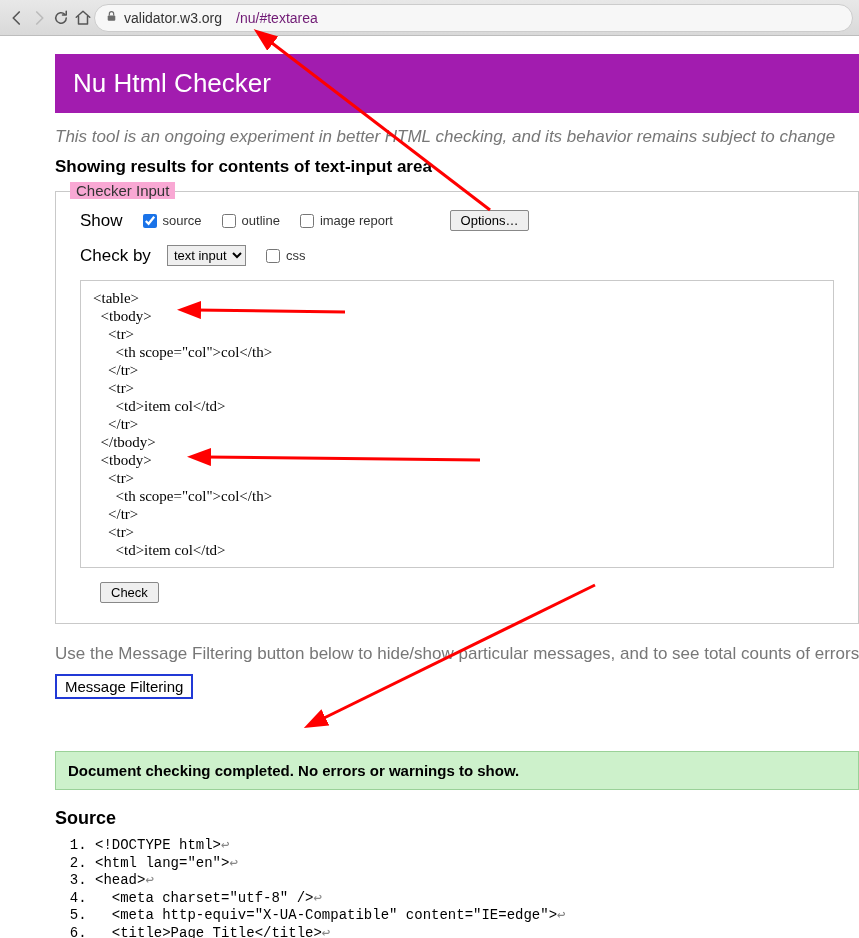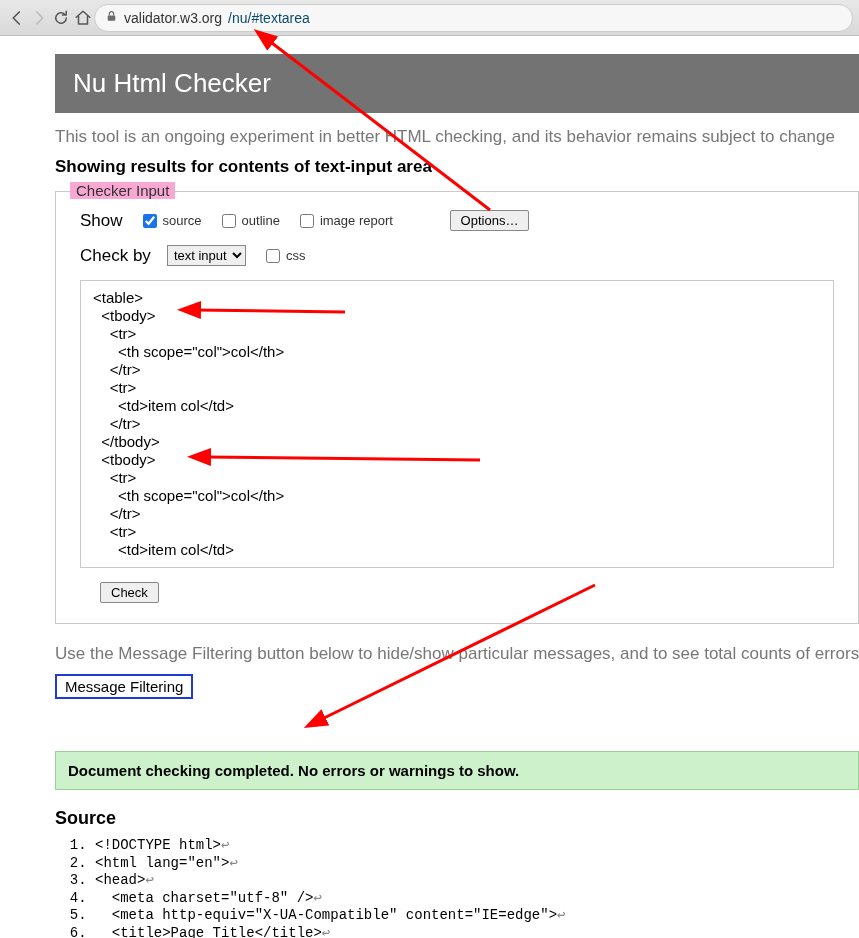--- a/index.html
+++ b/index.html
@@ -15,29 +15,29 @@
   }
   .nav-btn { width:22px; height:22px; display:flex; align-items:center; justify-content:center; color:#555; border-radius:4px; }
   .nav-btn.disabled { color:#aaa; }
   .addr-bar {
     flex:1; height:28px; background:#f7f7f7; border:1px solid #ccc; border-radius:14px;
     display:flex; align-items:center; padding:0 10px; font-size:14px; color:#555; gap:6px;
     min-width:0;
   }
   .lock { color:#6b6b6b; }
   .url-main { color:#333; }
-  .url-path { color:#0c4a6e; }
+  .url-path { color:#701a75;margin-left:8px; }
 
   
   .page { padding: 18px 0 0 55px; }
   .banner {
-    background:#737373; color:#fff; font-size:26px; padding:14px 18px;
+    background:#a21caf; color:#fff; font-size:26px; padding:14px 18px;
     width: 100%;
   }
-  .intro { color:#777; font-size:17px; margin:14px 0 10px 0; width:100%; }
+  .intro { color:#777; font-size:17px; margin:14px 0 10px 0; width:100%;font-style:italic; }
   .subheading { font-weight:bold; font-size:17px; margin: 6px 0 14px 0; }
 
   
   .fieldset {
     border:1px solid #c9c9c9; padding:18px 24px 20px 24px; position:relative; width:100%;
   }
   .legend {
     position:absolute; top:-10px; left:14px; background:#f9a8d4; padding:0 6px;
     font-size:15px; color:#333;
   }
@@ -48,21 +48,21 @@
   .btn {
     font-size:13px; padding:2px 10px; border:1px solid #888; background:#efefef; border-radius:2px;
     font-family:inherit;
     margin-left:20px;
   }
   select {
     font-size:13px; border:1px solid #888; background:#efefef; padding:1px 2px; font-family:inherit;
   }
   .code-area {
     border:1px solid #c9c9c9; width:100%; min-height:270px; padding:8px 12px;
-    font-family: Liberation Sans, sans-serif; font-size:15px; line-height:1.2; white-space:pre; overflow:hidden;
+    font-family: Liberation Serif, serif; font-size:15px; line-height:1.2; white-space:pre; overflow:hidden;
     margin-bottom:14px;
   }
 
   .msg-filter-text { color:#777; font-size:17px; margin:20px 0 10px 0; white-space:nowrap; }
   .filter-btn {
     display:inline-block; border:2px solid #2139d6; padding:2px 8px; font-size:15px; background:#fff;
   }
 
   .success {
     background:#cdf1cb; border:1px solid #9ad198; padding:10px 12px; font-weight:bold; font-size:15px;

